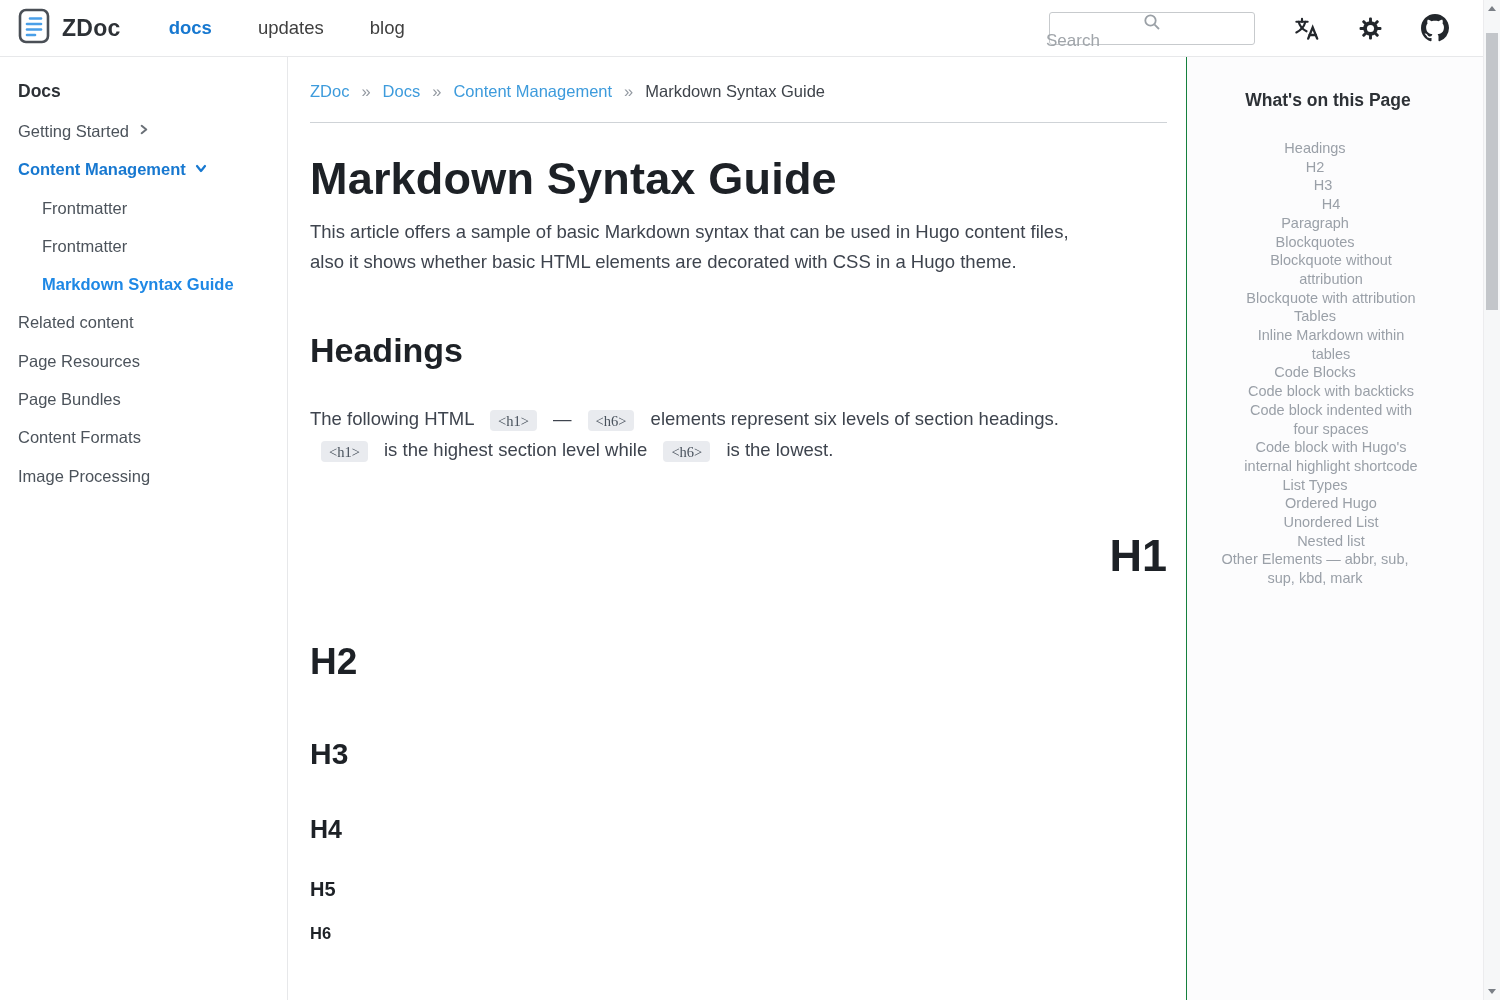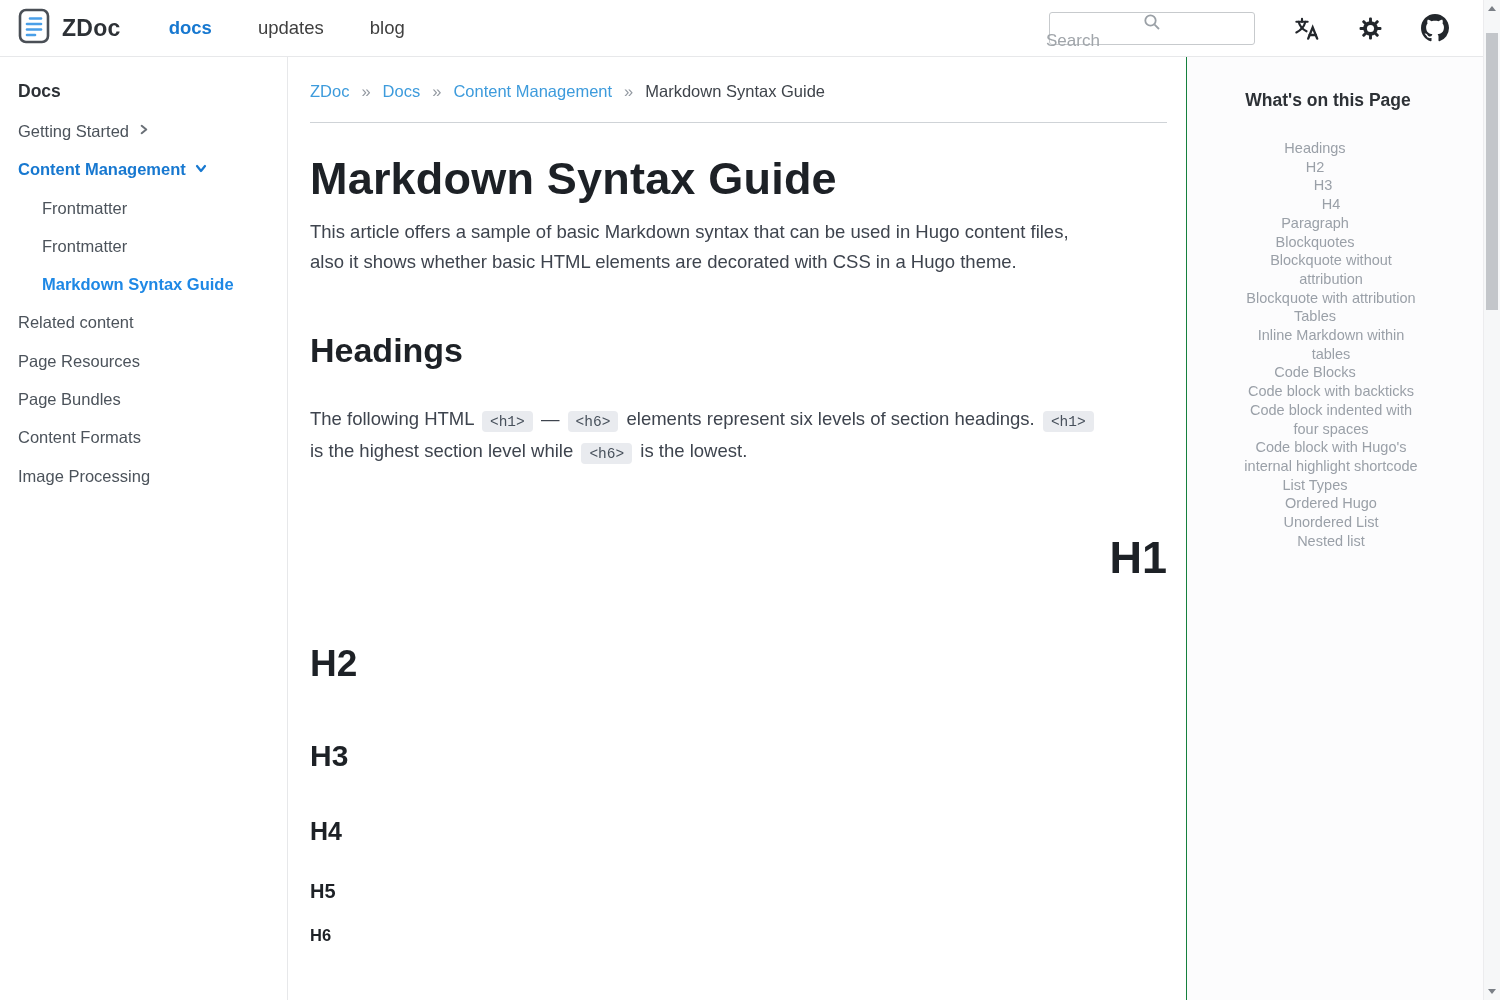--- a/index.html
+++ b/index.html
@@ -41,22 +41,22 @@
   .main { flex: 1 1 auto; padding: 25px 19px 0 22px; min-width: 0; }
   .breadcrumb { display: flex; align-items: center; gap: 12px; font-size: 16.5px; }
   .crumb-link { color: #3d9bdc; text-decoration: none; cursor: pointer; }
   .crumb-sep { color: #949aa2; }
   .crumb-current { color: #3f444b; }
   .divider { border: none; border-top: 1.5px solid #cfd3d7; margin-top: 21px; }
   .page-title { margin-top: 30px; font-size: 45px; font-weight: 800; color: #1d2126; letter-spacing: .2px; }
   .intro, .body-para { margin-top: 12px; font-size: 18.5px; line-height: 30px; color: #3e444e; max-width: 790px; }
   .section-heading { margin-top: 54px; font-size: 34px; font-weight: 800; color: #1d2126; }
   .body-para { margin-top: 34px; }
-  .code-chip { background: #e9ebef; color: #47505b; font-family: Liberation Mono, monospace;
-    font-size: 14.5px; padding: 2.5px 8px; border-radius: 4px; margin: 0 3px; white-space: nowrap; }
+  .code-chip { background: #e9ebef; color: #47505b; font-family: Liberation Serif, serif;
+    font-size: 14.5px; padding: 2.5px 8px; border-radius: 4px; margin: 0 11px; white-space: nowrap; }
   .samples > div { color: #1d2126; font-weight: 800; line-height: 1.05; }
   .sample-h1 { font-size: 45px; margin-top: 66px; text-align: right; }
   .sample-h2 { font-size: 37px; margin-top: 64px; }
   .sample-h3 { font-size: 30px; margin-top: 56px; }
   .sample-h4 { font-size: 25px; margin-top: 46px; }
   .sample-h5 { font-size: 20px; margin-top: 37px; }
   .sample-h6 { font-size: 16.5px; margin-top: 25px; }
 
   
   .toc { width: 297px; flex: 0 0 297px; border-left: 1px solid #15803d; background: #fcfcfd;
@@ -229,20 +229,21 @@
           <div class="toc-item i0">Tables</div>
           <div class="toc-item i2">Inline Markdown within tables</div>
           <div class="toc-item i0">Code Blocks</div>
           <div class="toc-item i2">Code block with backticks</div>
           <div class="toc-item i2">Code block indented with four spaces</div>
           <div class="toc-item i2">Code block with Hugo's internal highlight shortcode</div>
           <div class="toc-item i0">List Types</div>
           <div class="toc-item i2">Ordered Hugo</div>
           <div class="toc-item i2">Unordered List</div>
           <div class="toc-item i2">Nested list</div>
+          <div class="toc-item i0">Other Elements — abbr, sub, sup, kbd, mark</div>
         </div>
     </aside>
 
   </div>
 </div>
 
 <div class="scrollbar">
   <div class="sb-btn up">
     <span class="sb-tri up"></span>
   </div>

